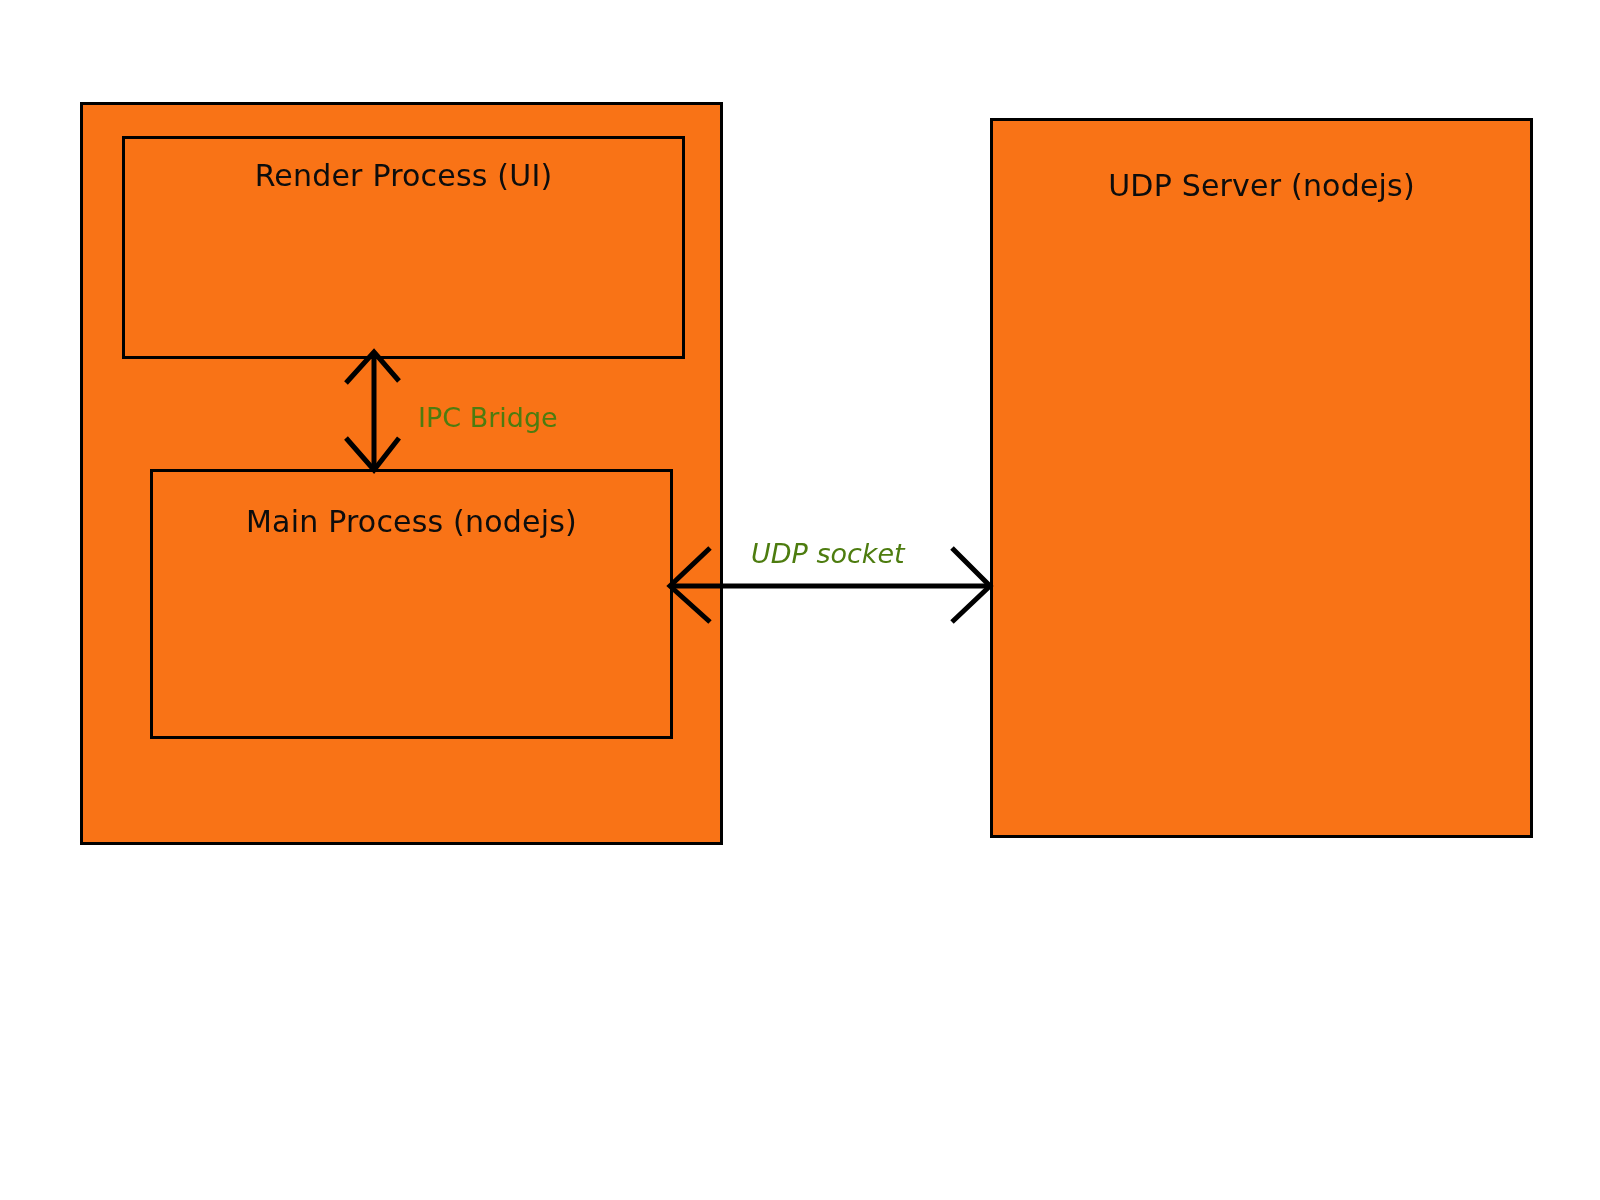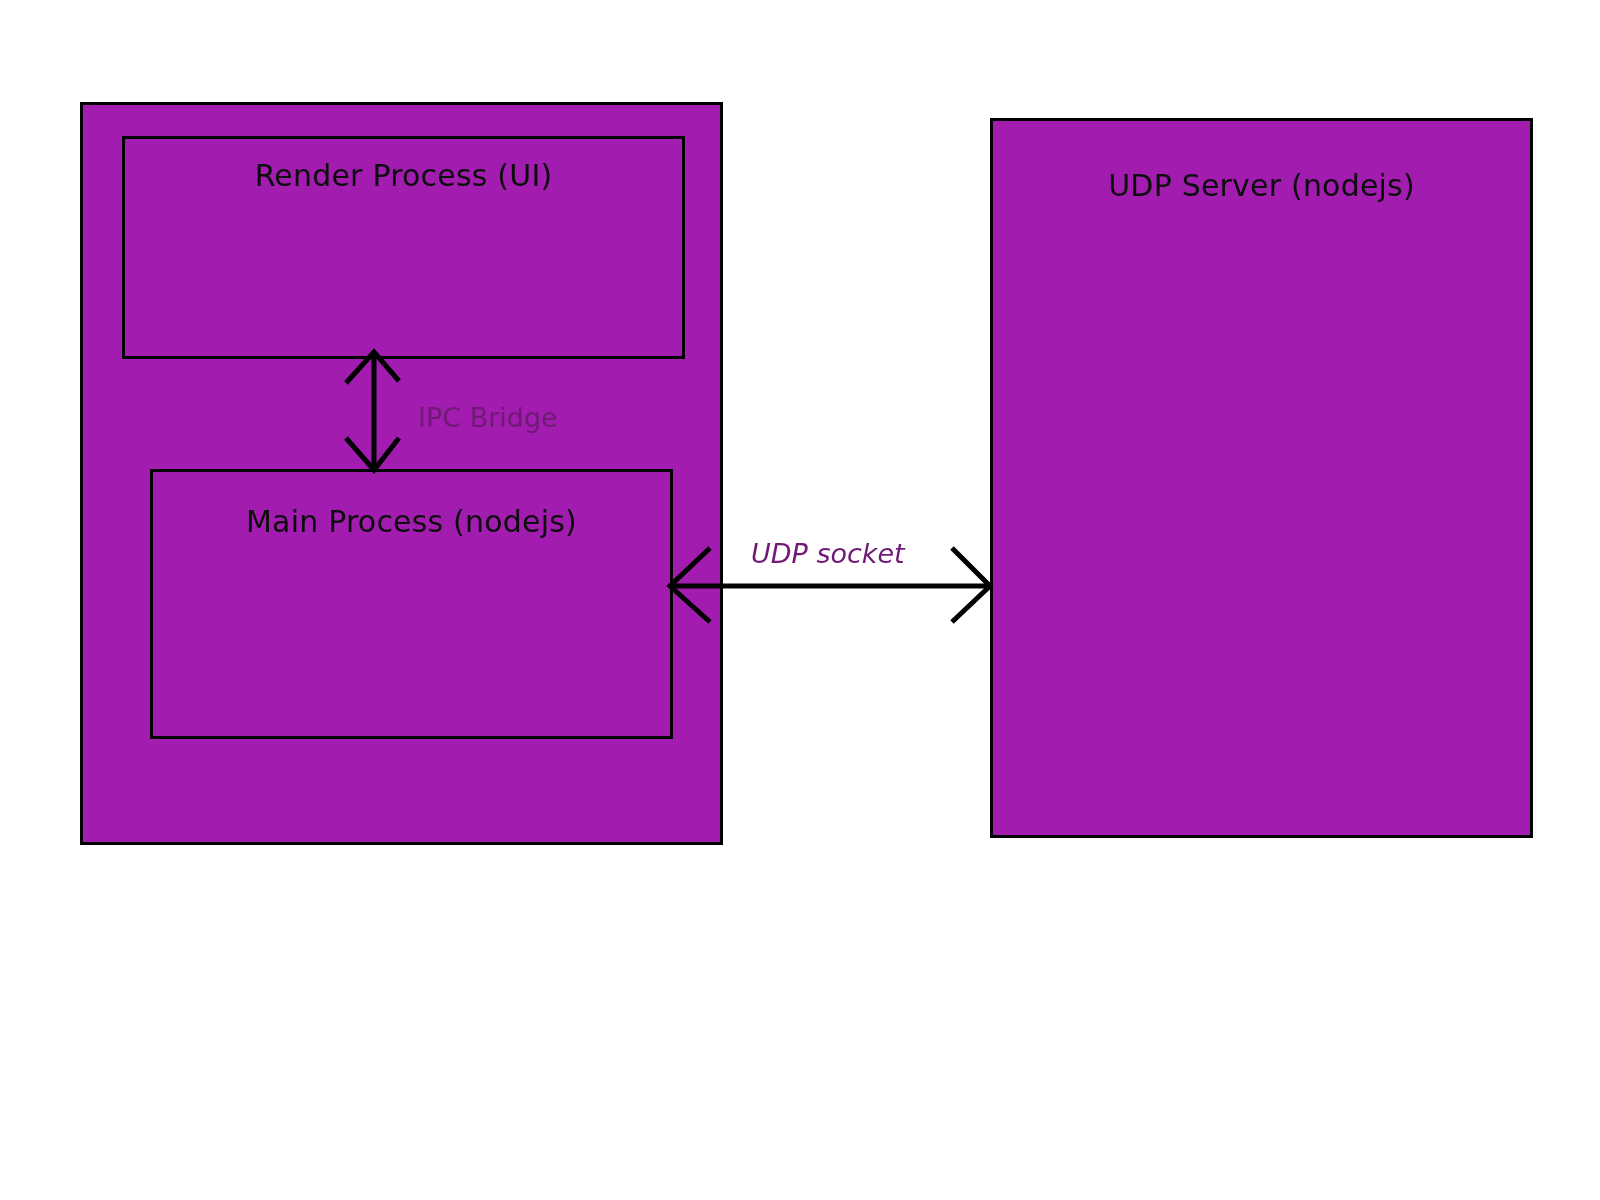--- a/index.html
+++ b/index.html
@@ -15,39 +15,39 @@
   #canvas {
     position: relative;
     width: 1600px;
     height: 1200px;
     background: #ffffff;
     overflow: hidden;
   }
   .box {
     position: absolute;
     box-sizing: border-box;
-    background: #a21caf;
+    background: #f97316;
     border: 3px solid #000000;
   }
   .box-label {
     position: absolute;
     left: 0;
     right: 0;
     text-align: center;
     font-size: 30px;
     line-height: 34px;
     color: #0d0d0d;
     white-space: nowrap;
     letter-spacing: 0.2px;
   }
   .edge-label {
     position: absolute;
     font-size: 27px;
     line-height: 30px;
-    color: #701a75;
+    color: #4d7c0f;
     white-space: nowrap;
   }
   svg.arrows {
     position: absolute;
     left: 0;
     top: 0;
     width: 1600px;
     height: 1200px;
     overflow: visible;
     pointer-events: none;

